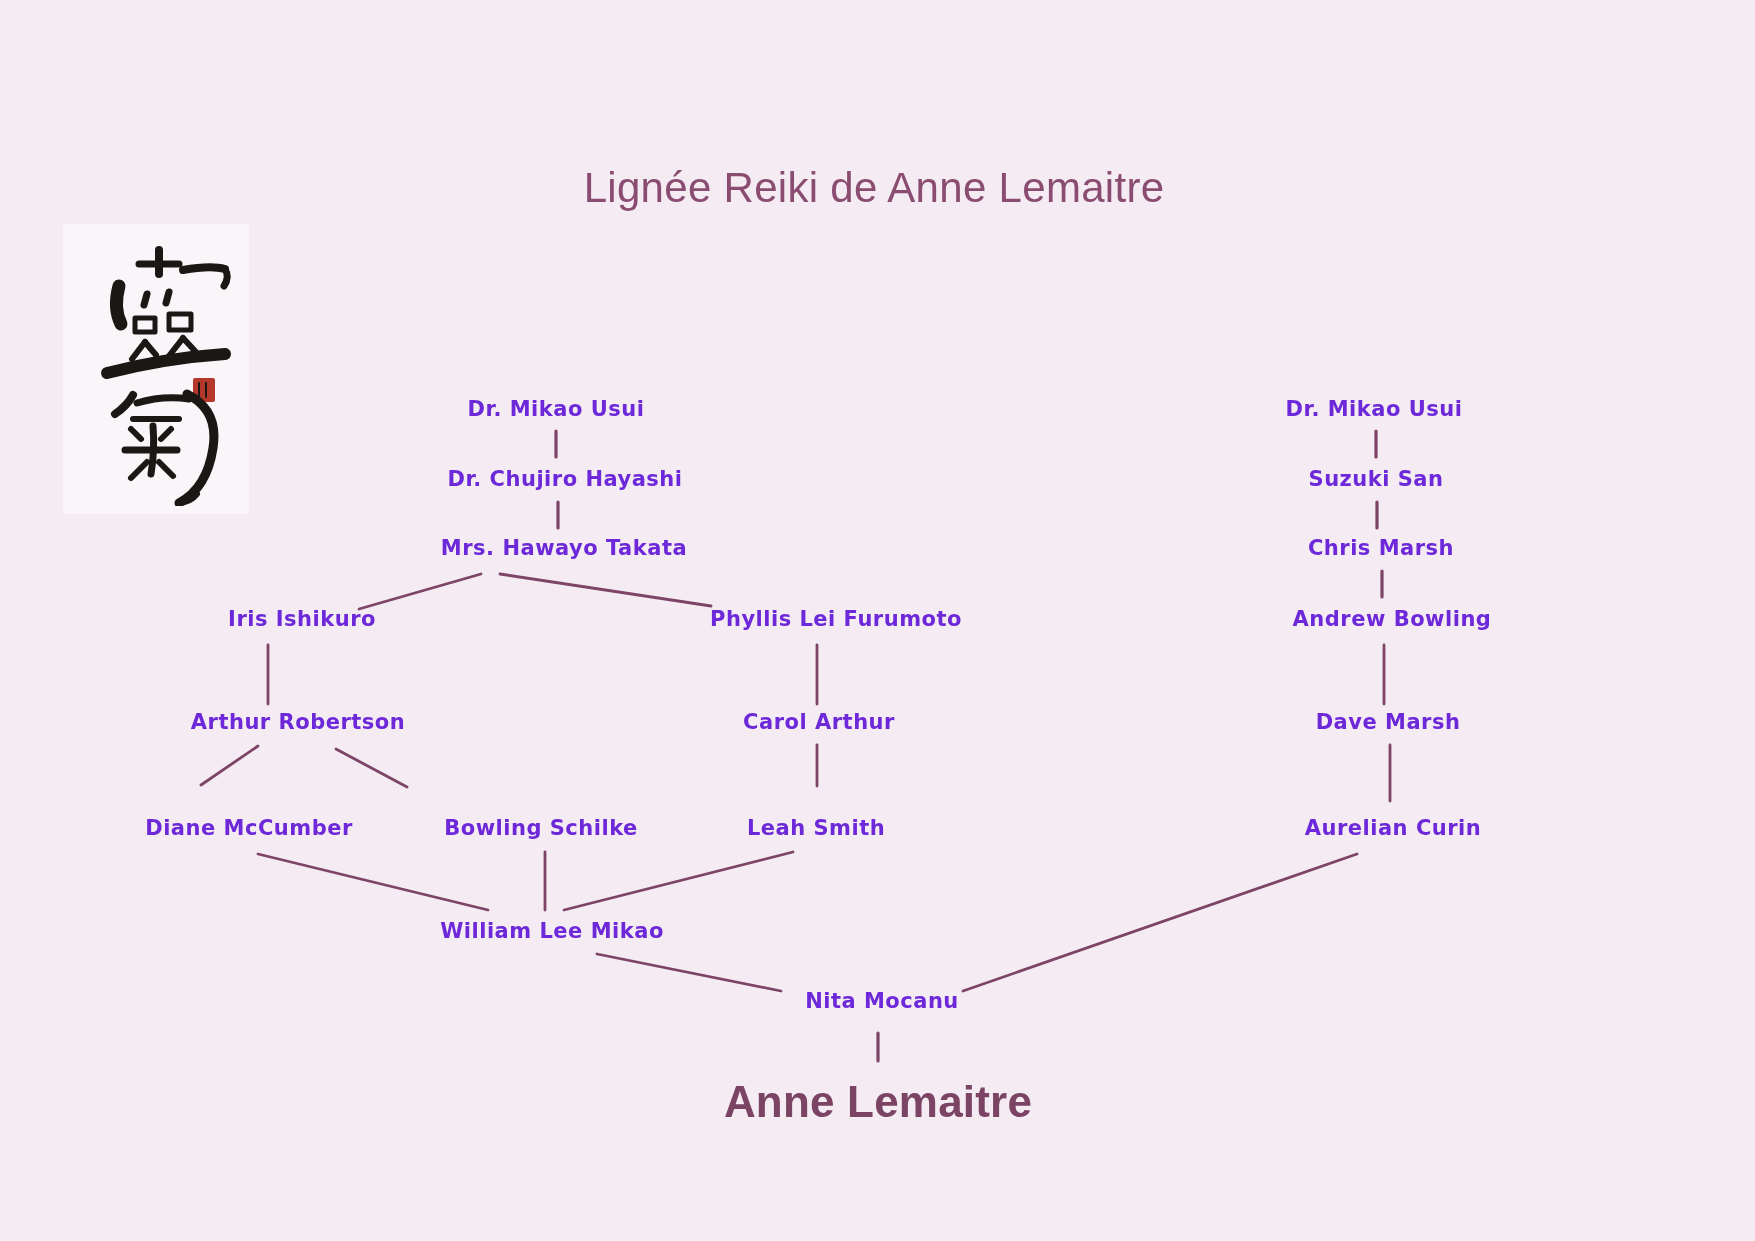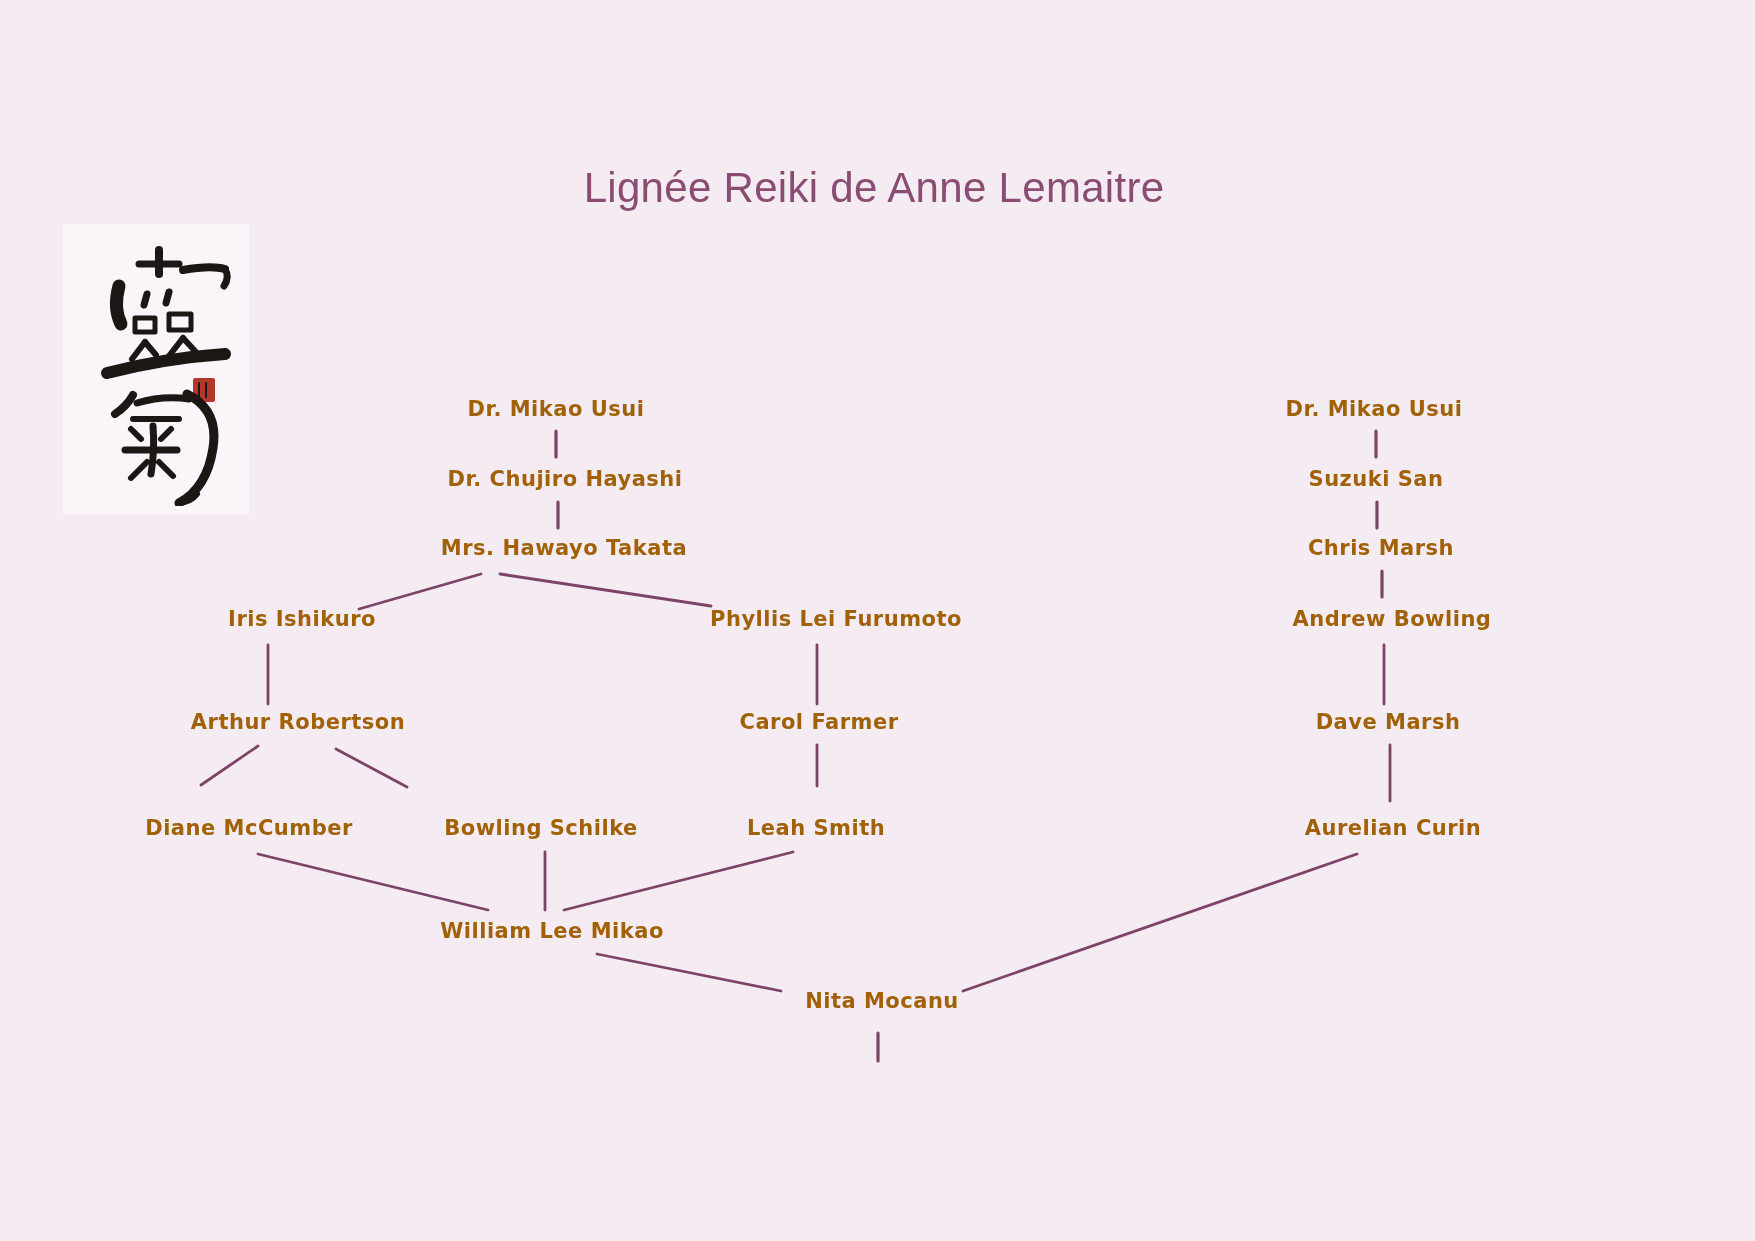--- a/index.html
+++ b/index.html
@@ -12,21 +12,21 @@
     font-family:"Liberation Sans",sans-serif;font-weight:500;font-size:42px;
     letter-spacing:.3px;color:#8a4c70;
   }
   .tree-header{
     position:absolute;transform:translate(-50%,-50%);white-space:nowrap;
     font-weight:600;font-size:21px;letter-spacing:.5px;color:#82496d;
     text-decoration:underline;text-underline-offset:5px;
   }
   .node{
     position:absolute;transform:translate(-50%,-50%);white-space:nowrap;
-    font-weight:600;font-size:21px;letter-spacing:.5px;color:#a16207;
+    font-weight:600;font-size:21px;letter-spacing:.5px;color:#6d28d9;
   }
   .final-name{
     position:absolute;transform:translate(-50%,-50%);white-space:nowrap;
     font-family:"Liberation Sans",sans-serif;font-weight:600;font-size:44px;
     letter-spacing:.2px;color:#7b4364;
   }
   .edges{position:absolute;left:0;top:0;}
   .edges line{stroke:#7d4467;stroke-width:2.8;stroke-linecap:round;}
   .edges line.pipe{stroke-width:3.2;}
   .logo-bg{
@@ -107,28 +107,29 @@
     <line class="pipe" x1="878" y1="1005" x2="878" y2="1033"></line>
   </svg>
 
 
   <div class="node" style="left:556px;top:381px">Dr. Mikao Usui</div>
   <div class="node" style="left:565px;top:451px">Dr. Chujiro Hayashi</div>
   <div class="node" style="left:564px;top:520px">Mrs. Hawayo Takata</div>
   <div class="node" style="left:302px;top:591px">Iris Ishikuro</div>
   <div class="node" style="left:836px;top:591px">Phyllis Lei Furumoto</div>
   <div class="node" style="left:298px;top:694px">Arthur Robertson</div>
-  <div class="node" style="left:819px;top:694px">Carol Farmer</div>
+  <div class="node" style="left:819px;top:694px">Carol Arthur</div>
   <div class="node" style="left:249px;top:800px">Diane McCumber</div>
   <div class="node" style="left:541px;top:800px">Bowling Schilke</div>
   <div class="node" style="left:816px;top:800px">Leah Smith</div>
   <div class="node" style="left:552px;top:903px">William Lee Mikao</div>
 
   <div class="node" style="left:1374px;top:381px">Dr. Mikao Usui</div>
   <div class="node" style="left:1376px;top:451px">Suzuki San</div>
   <div class="node" style="left:1381px;top:520px">Chris Marsh</div>
   <div class="node" style="left:1392px;top:591px">Andrew Bowling</div>
   <div class="node" style="left:1388px;top:694px">Dave Marsh</div>
   <div class="node" style="left:1393px;top:800px">Aurelian Curin</div>
 
   <div class="node" style="left:882px;top:973px">Nita Mocanu</div>
+  <div class="final-name" style="left:878px;top:1074px">Anne Lemaitre</div>
 
 </div>
 
 </body></html>

